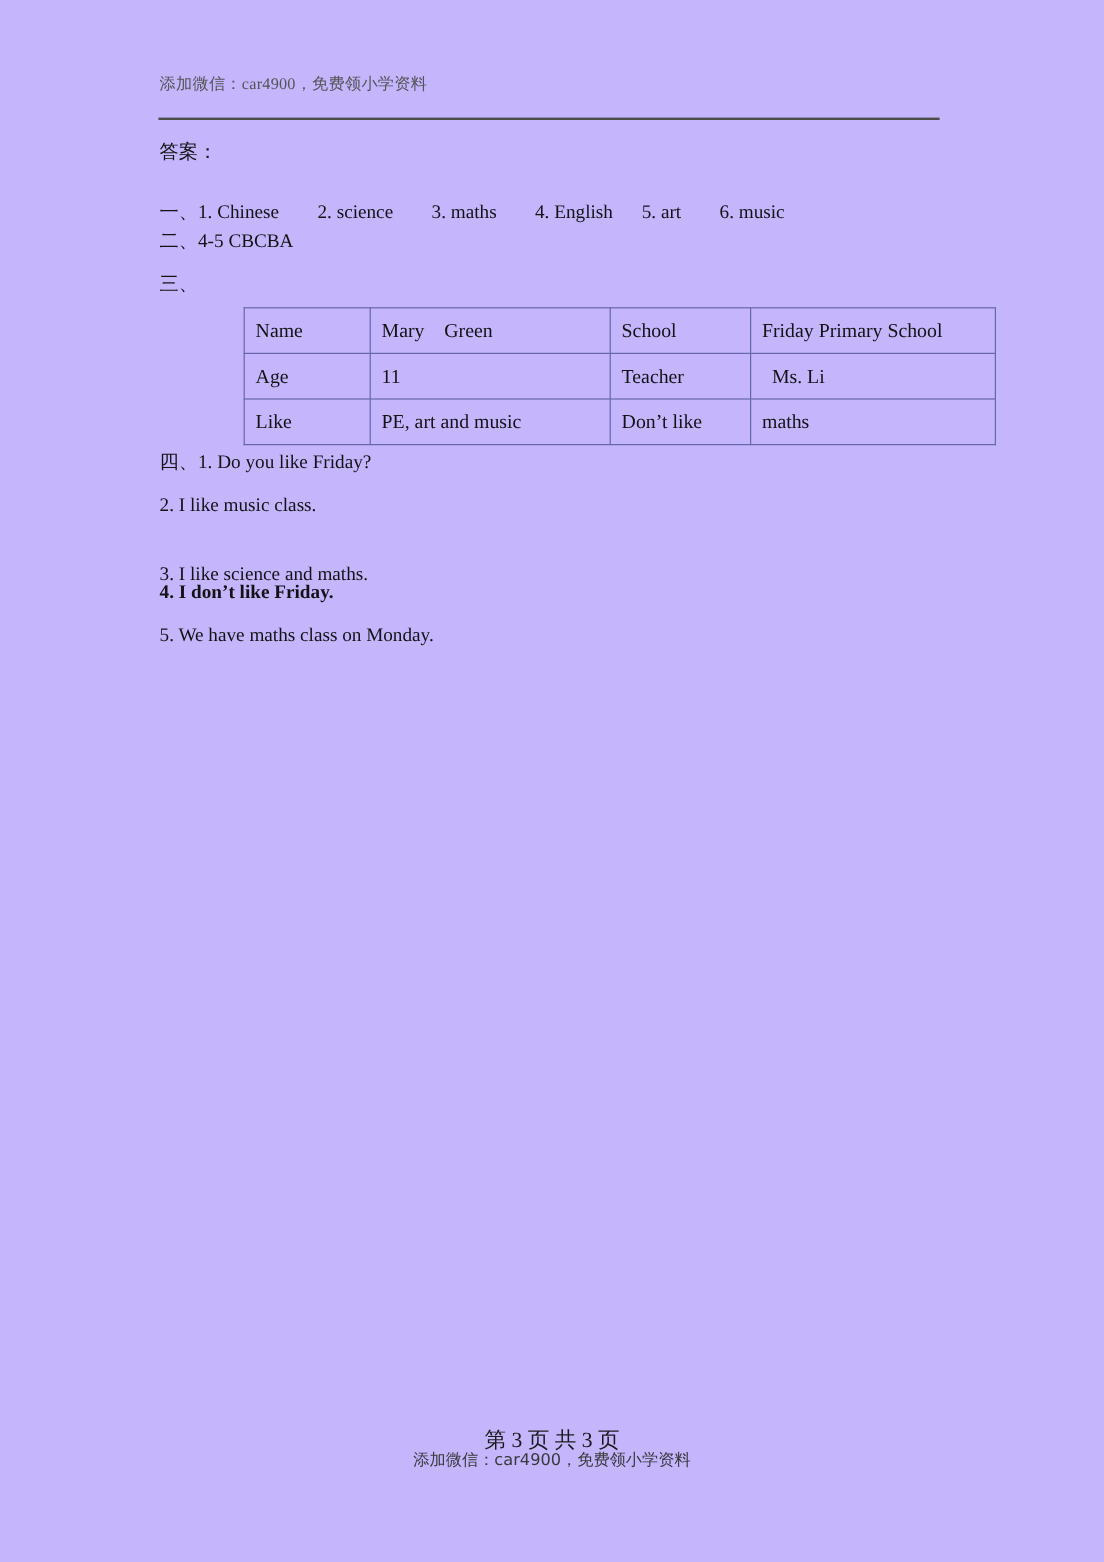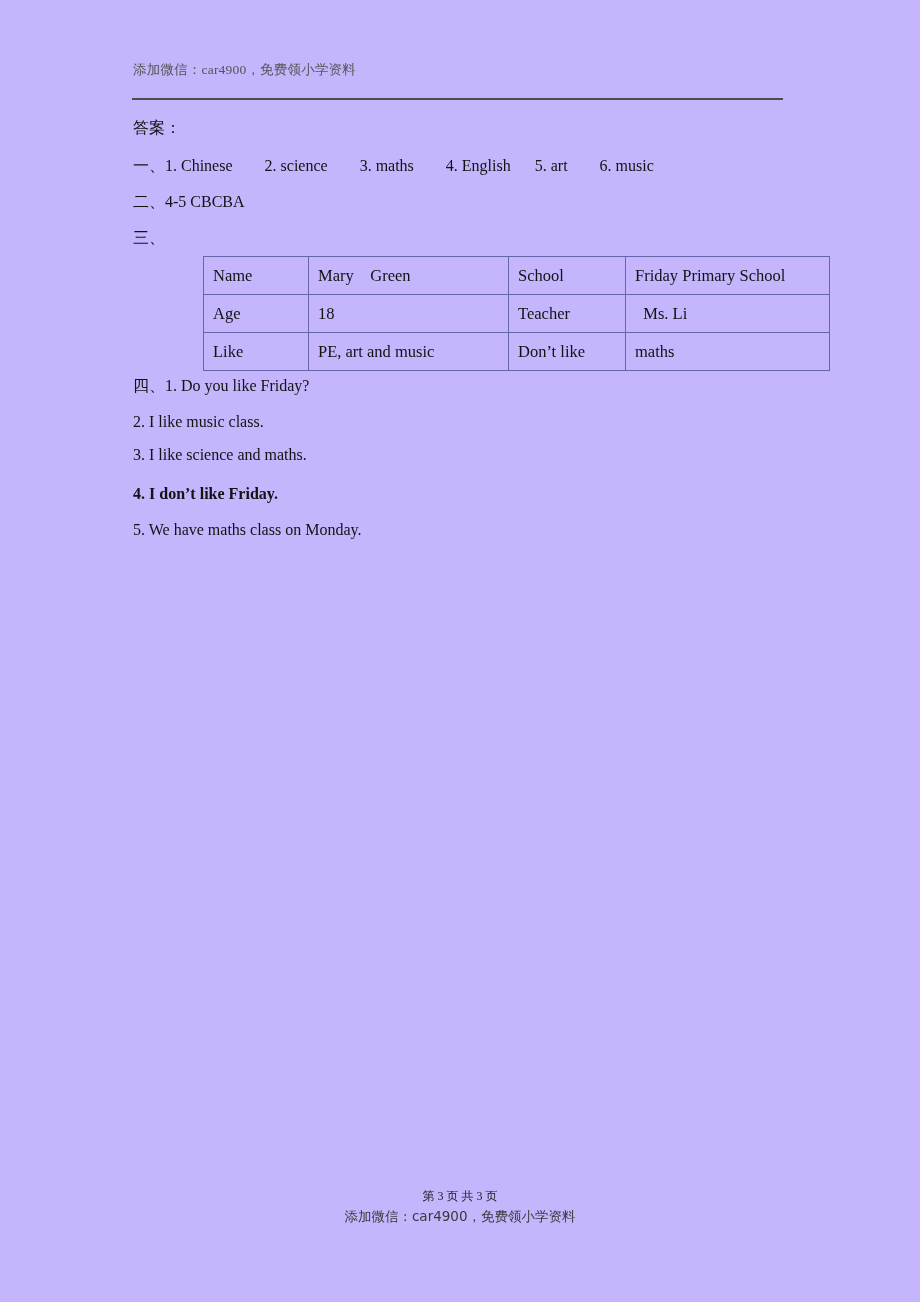--- a/index.html
+++ b/index.html
@@ -45,26 +45,26 @@
     white-space: pre;
     font-size: 16px;
     line-height: 20px;
     color: #131313;
   }
   .cjk {
     font-family: "Liberation Serif", "DejaVu Serif", serif;
   }
 
   .l-answer   { left: 133px; top: 118px; }
-  .l-sec1     { left: 133px; top: 156px; }
+  .l-sec1     { left: 133px; top: 168px; }
   .l-sec2     { left: 133px; top: 192px; }
   .l-sec3     { left: 133px; top: 228px; }
   .l-sec4     { left: 133px; top: 376px; }
   .l-q2       { left: 133px; top: 412px; }
-  .l-q3       { left: 133px; top: 445px; text-align: center; }
+  .l-q3       { left: 133px; top: 469px; text-align: center; }
   .l-q4       { left: 133px; top: 484px; font-weight: bold; }
   .l-q5       { left: 133px; top: 520px; }
   .l-sec5     { left: 133px; top: 557px; }
 
   
   .info-table {
     position: absolute;
     left: 163px;
     top: 256px;
     width: 586px;
@@ -87,21 +87,21 @@
   .col-label-b { width: 107px; }
   .col-value-b { width: 194px; }
 
   
   .footer-page {
     position: absolute;
     left: 0;
     top: 1188px;
     width: 920px;
     text-align: center;
-    font-size: 12px;
+    font-size: 18px;
     color: #1a1a1a;
     white-space: pre;
   }
   .footer-watermark {
     position: absolute;
     left: 0;
     top: 1208px;
     width: 920px;
     text-align: center;
     font-family: "DejaVu Sans", "Liberation Sans", sans-serif;
@@ -130,21 +130,21 @@
   <table class="info-table">
     <tbody>
       <tr>
         <td class="col-label-a" style="border-color: rgb(102, 102, 173);">Name</td>
         <td class="col-value-a" style="border-color: rgb(102, 102, 173);">Mary    Green</td>
         <td class="col-label-b" style="border-color: rgb(102, 102, 173);">School</td>
         <td class="col-value-b" style="border-color: rgb(102, 102, 173);">Friday Primary School</td>
       </tr>
       <tr>
         <td class="col-label-a" style="border-color: rgb(102, 102, 173);">Age</td>
-        <td class="col-value-a" style="border-color: rgb(102, 102, 173);">18</td>
+        <td class="col-value-a" style="border-color: rgb(102, 102, 173);">11</td>
         <td class="col-label-b" style="border-color: rgb(102, 102, 173);">Teacher</td>
         <td class="col-value-b" style="border-color: rgb(102, 102, 173);">  Ms. Li</td>
       </tr>
       <tr>
         <td class="col-label-a" style="border-color: rgb(102, 102, 173);">Like</td>
         <td class="col-value-a" style="border-color: rgb(102, 102, 173);">PE, art and music</td>
         <td class="col-label-b" style="border-color: rgb(102, 102, 173);">Don’t like</td>
         <td class="col-value-b" style="border-color: rgb(102, 102, 173);">maths</td>
       </tr>
     </tbody>

